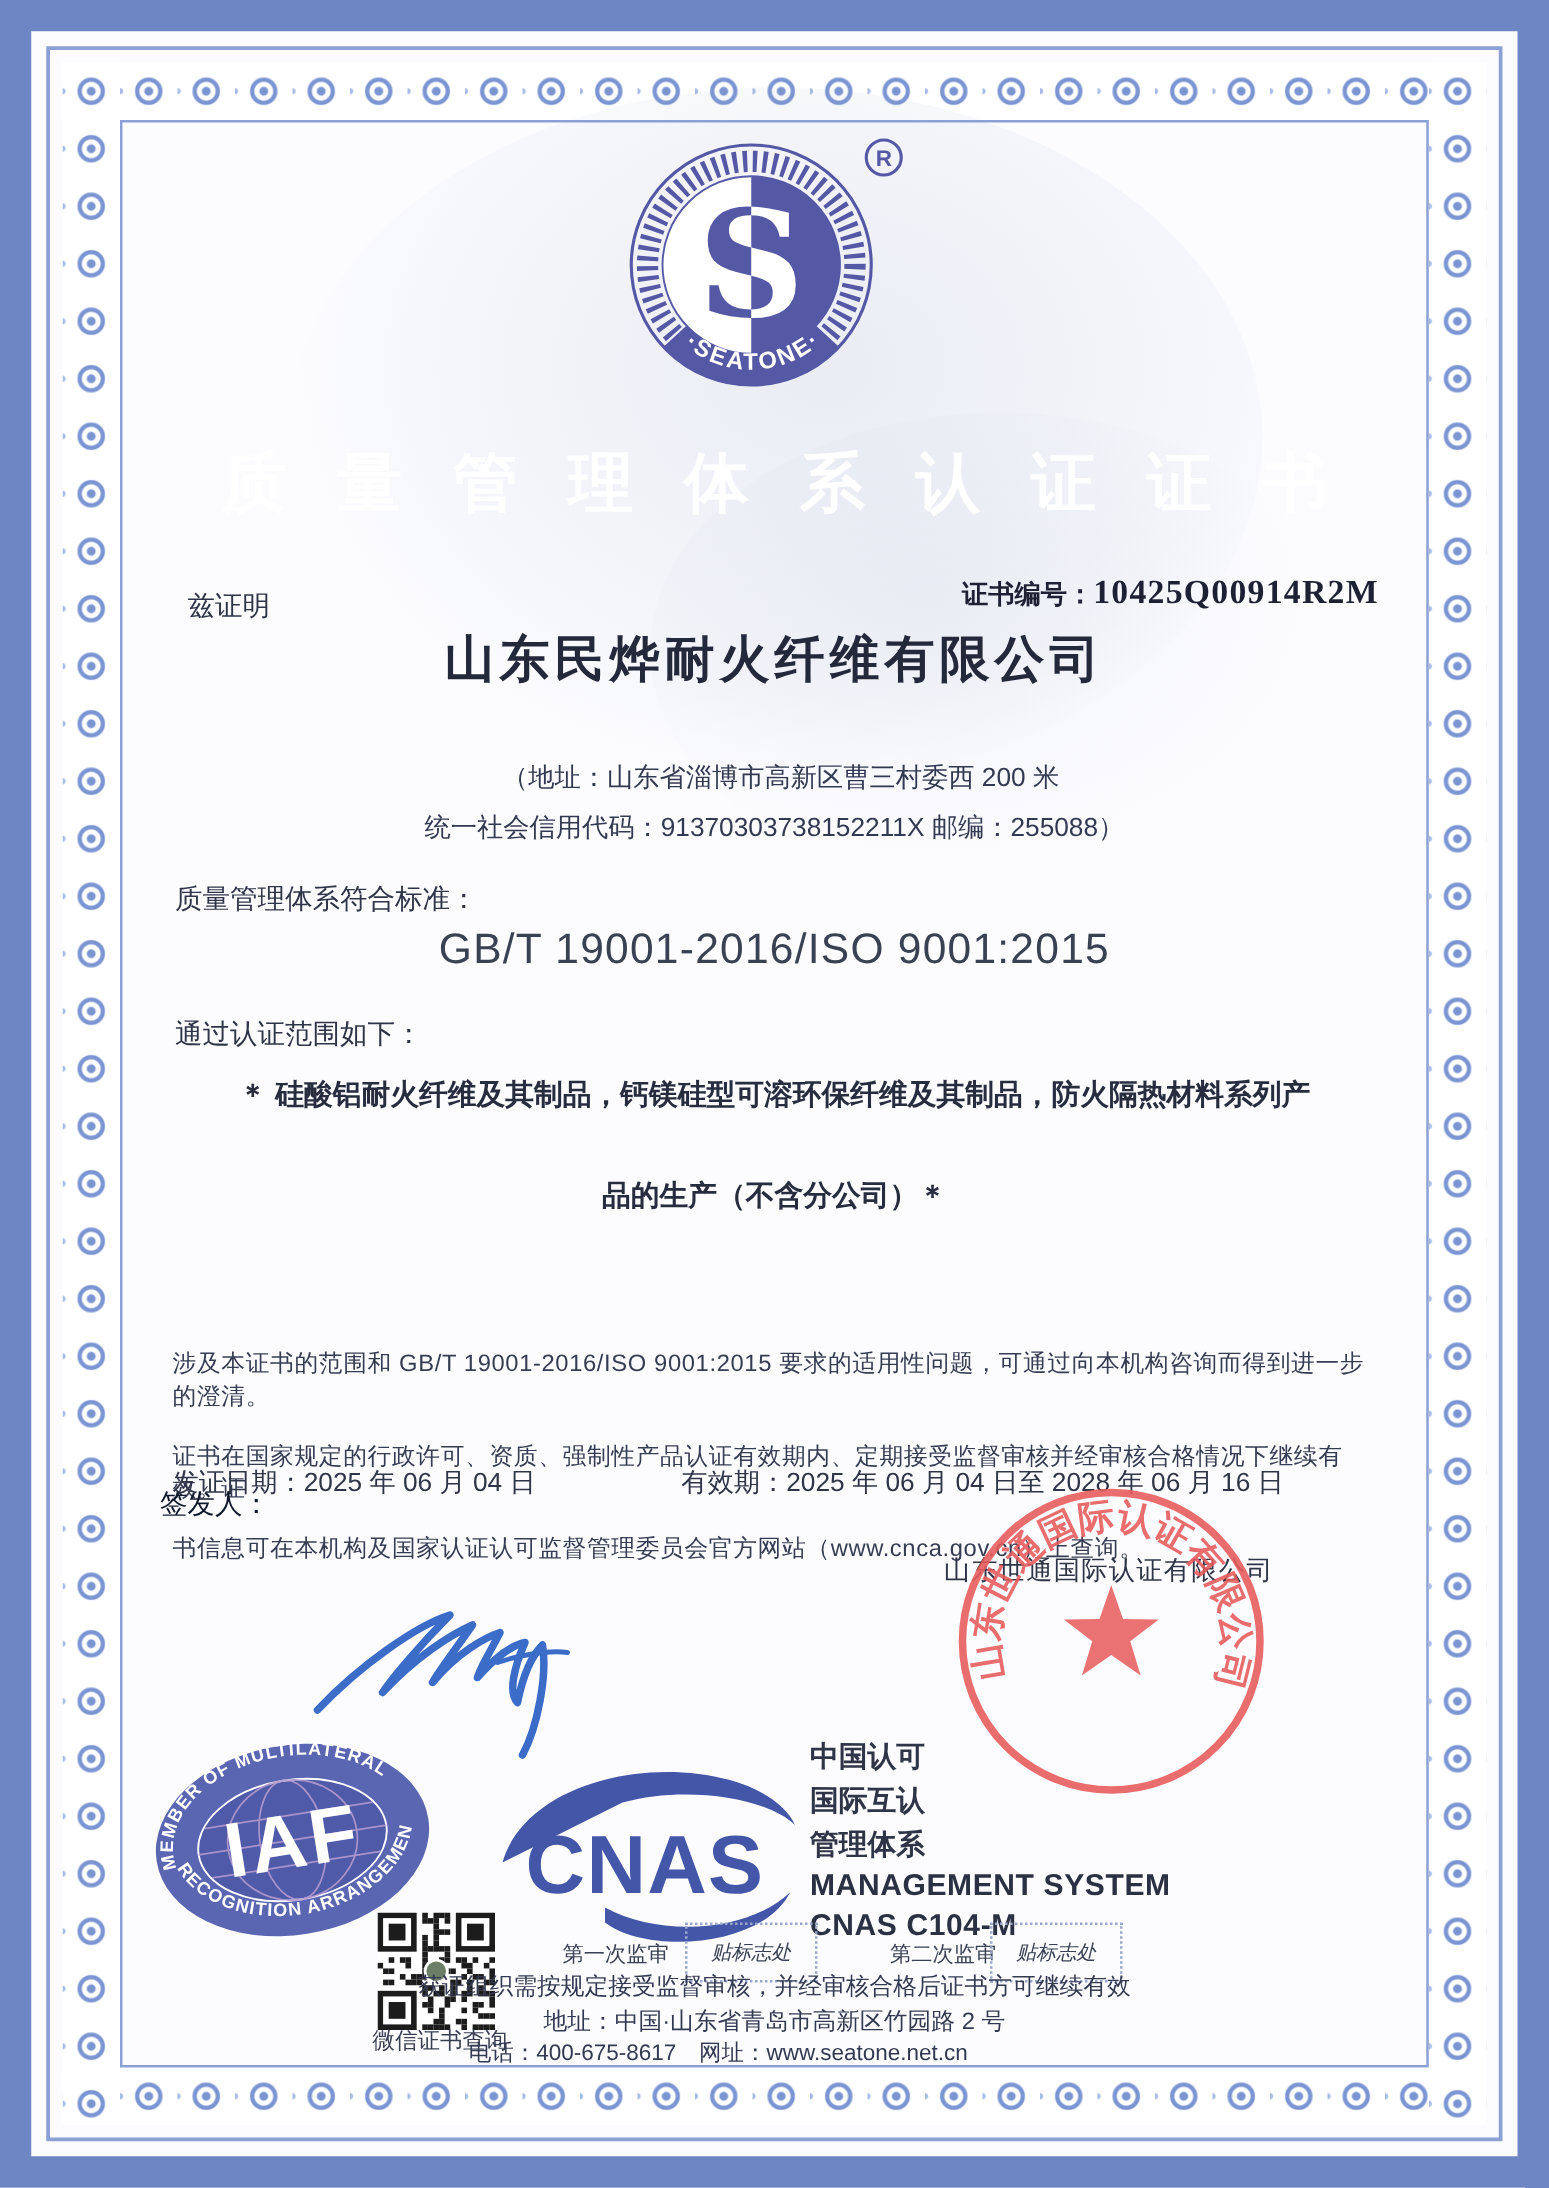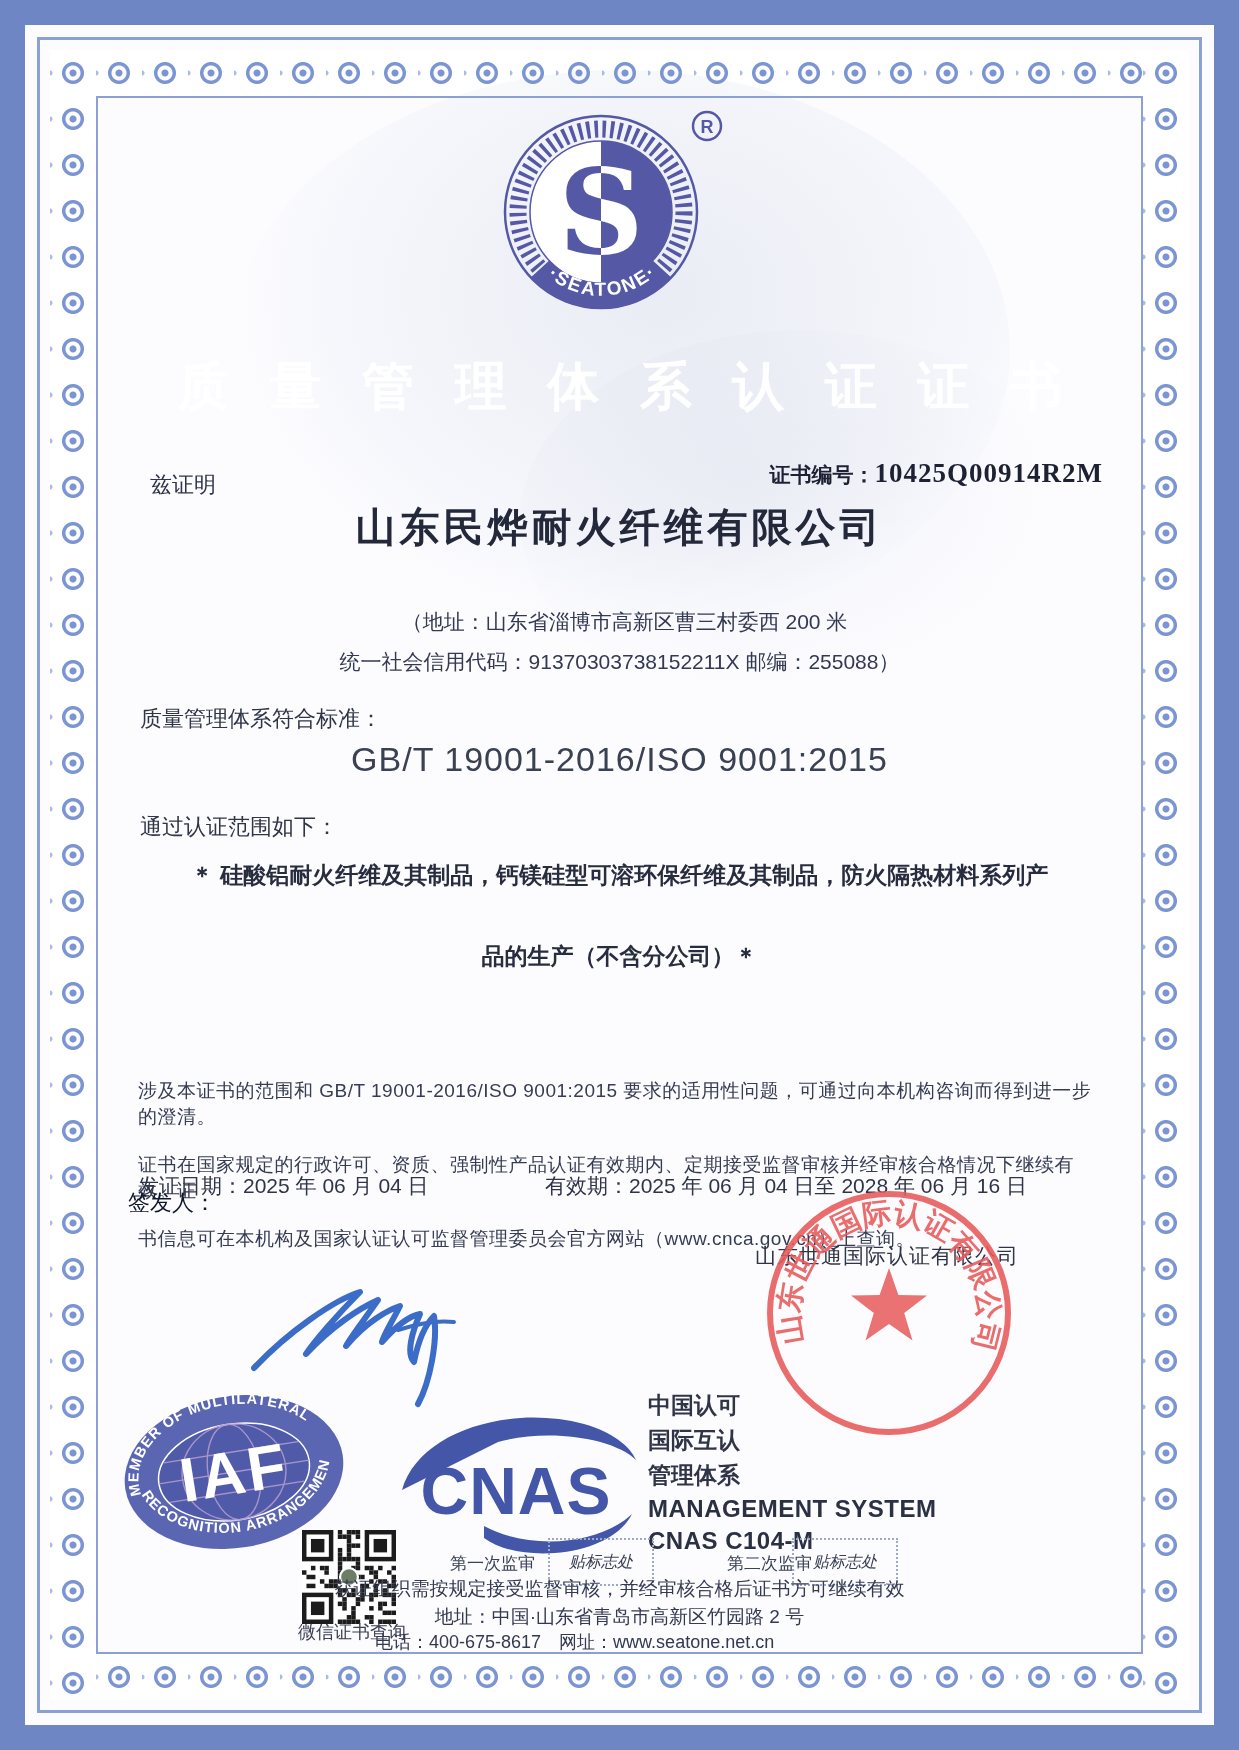--- a/index.html
+++ b/index.html
@@ -65,21 +65,21 @@
   .cnas { left:388px; top:1398px; }
   .accr { left:648px; top:1388px; color:#2f3447; }
   .accr .cn { font-size:23px; font-weight:bold; line-height:35px; }
   .accr .en { font-size:24px; font-weight:bold; letter-spacing:.5px; line-height:32px; color:#2b3043; }
 
   .qr { left:302px; top:1530px; }
   .qr-caption { left:282px; top:1620px; width:140px; text-align:center; font-size:18px; color:#3a4052; }
 
   .surv { font-size:17px; color:#3a4154; }
   .s1 { left:450px; top:1552px; }
-  .s2 { left:727px; top:1552px; }
+  .s2 { left:712px; top:1552px; }
   .sticker { position:absolute; width:102px; height:44px; top:1538px;
     border:2px dotted #9aa8cc; display:flex; align-items:center; justify-content:center;
     font-size:16px; color:#3a4154;font-style:italic; }
   .b1 { left:548px; } .b2 { left:792px; }
   .foot-note { left:98px; right:98px; top:1576px; text-align:center; font-size:19px; color:#333950; }
   .foot-addr { left:98px; right:98px; top:1604px; text-align:center; font-size:19px; color:#333950; }
   .foot-tel  { left:375px; top:1630px; font-size:18px; color:#333950; display:flex; gap:18px; }
 </style>
 </head>
 <body>

